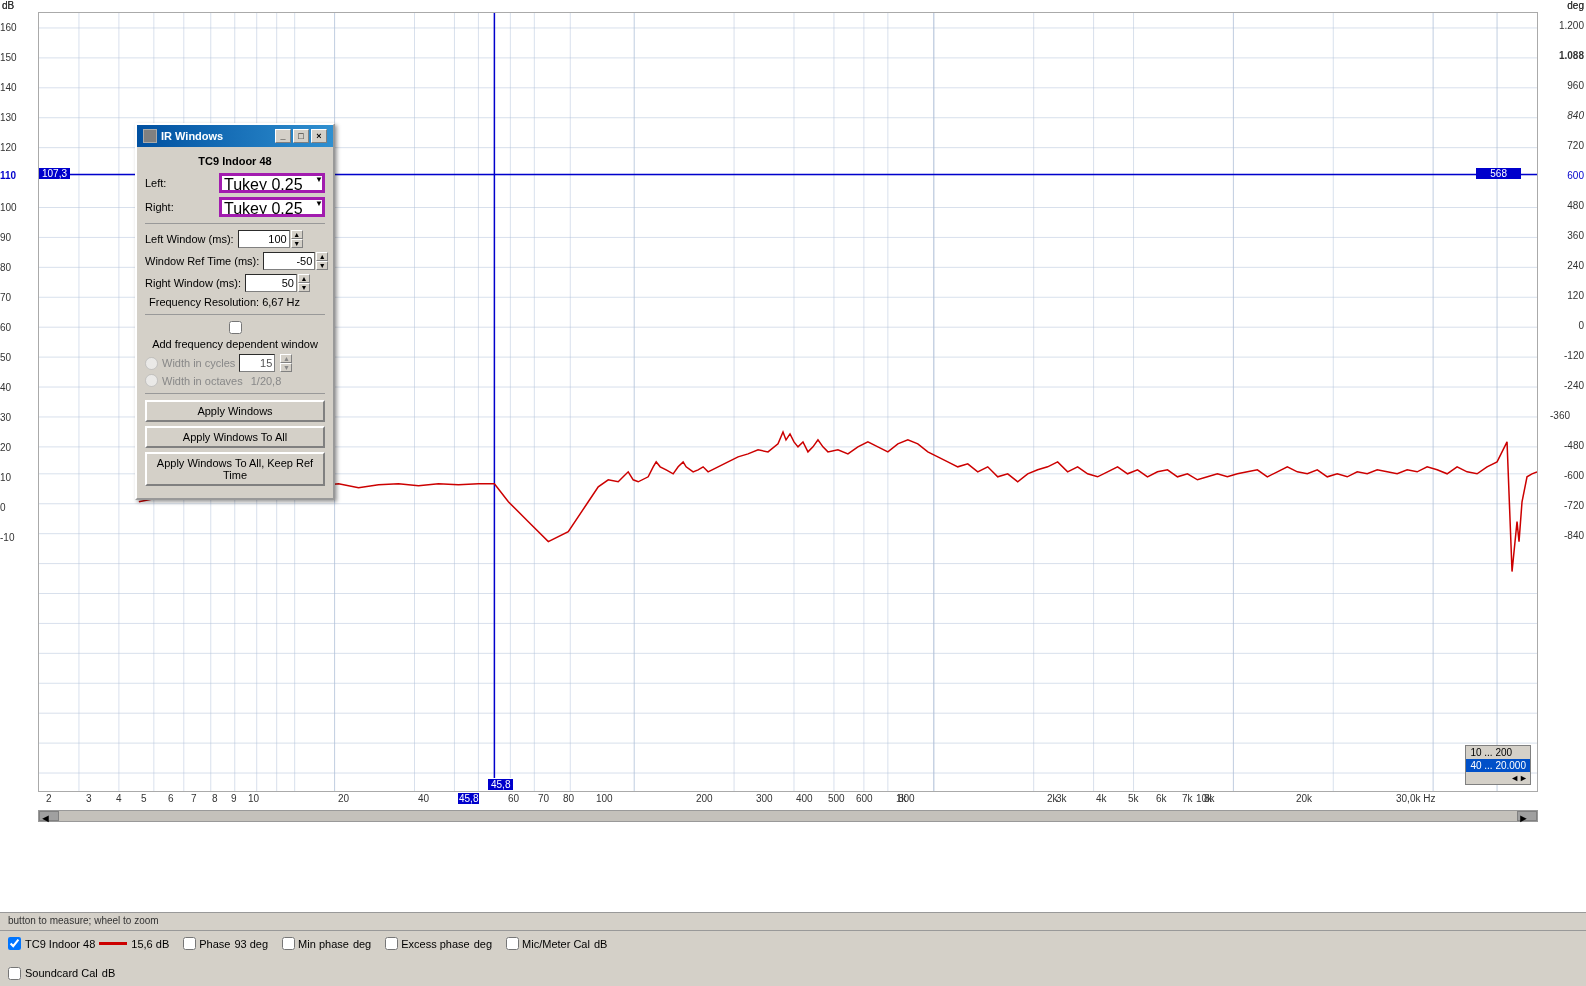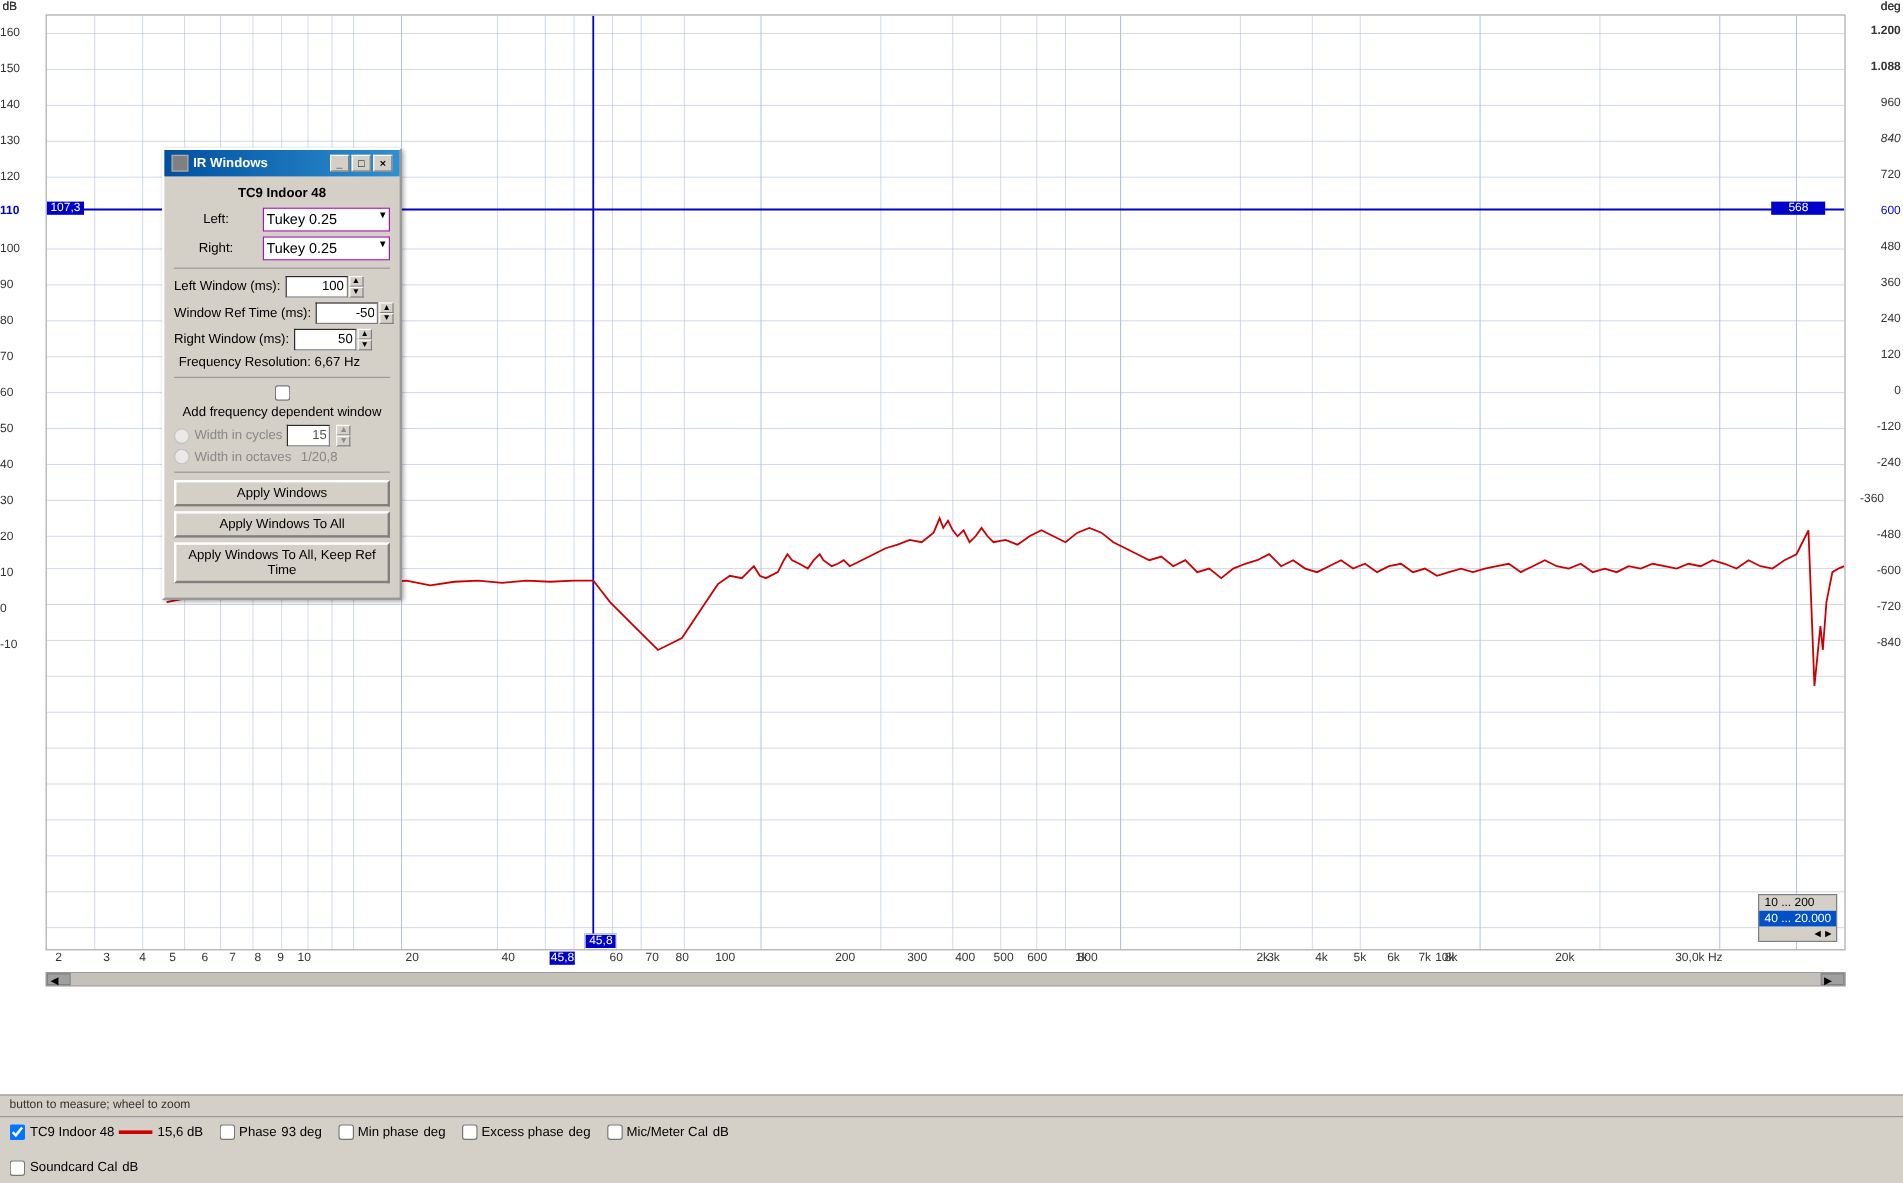--- a/index.html
+++ b/index.html
@@ -140,36 +140,36 @@
 
     .form-row {
       display: flex;
       align-items: center;
       margin-bottom: 4px;
       font-size: 11px;
     }
 
     .form-label {
       flex: 0 0 auto;
-      text-align: center;
+      text-align: left;
       margin-right: 4px;
       min-width: 70px;
     }
 
     .form-select-wrapper {
       flex: 1;
       position: relative;
     }
 
     .form-select-wrapper select {
       width: 100%;
       height: 20px;
-      border: 1px solid #a21caf;
+      border: 3px solid #a21caf;
       background: #fff;
-      font-size: 12px;
+      font-size: 16px;
       padding: 0 2px;
       appearance: none;
     }
 
     .form-select-wrapper::after {
       content: '▼';
       position: absolute;
       right: 2px;
       top: 2px;
       font-size: 8px;
@@ -409,21 +409,21 @@
     <div style="position:absolute; top:340px;">50</div>
     <div style="position:absolute; top:370px;">40</div>
     <div style="position:absolute; top:400px;">30</div>
     <div style="position:absolute; top:430px;">20</div>
     <div style="position:absolute; top:460px;">10</div>
     <div style="position:absolute; top:490px;">0</div>
     <div style="position:absolute; top:520px;">-10</div>
   </div>
 
   <div style="position:absolute; right:0; top:12px; width:48px; height:780px; font-size:10px; color:#333; text-align:right; padding-right:2px;">
-    <div style="position:absolute; top:8px; right:2px;font-weight:bold;">1.200</div>
+    <div style="position:absolute; top:8px; right:2px;">1.200</div>
     <div style="position:absolute; top:38px; right:2px;font-weight:bold;">1.088</div>
     <div style="position:absolute; top:68px; right:2px;">960</div>
     <div style="position:absolute; top:98px; right:2px;font-style:italic;">840</div>
     <div style="position:absolute; top:128px; right:2px;">720</div>
     <div style="position:absolute; top:158px; right:2px; color:#0000cc;">600</div>
     <div style="position:absolute; top:188px; right:2px;">480</div>
     <div style="position:absolute; top:218px; right:2px;">360</div>
     <div style="position:absolute; top:248px; right:2px;">240</div>
     <div style="position:absolute; top:278px; right:2px;">120</div>
     <div style="position:absolute; top:308px; right:2px;">0</div>

